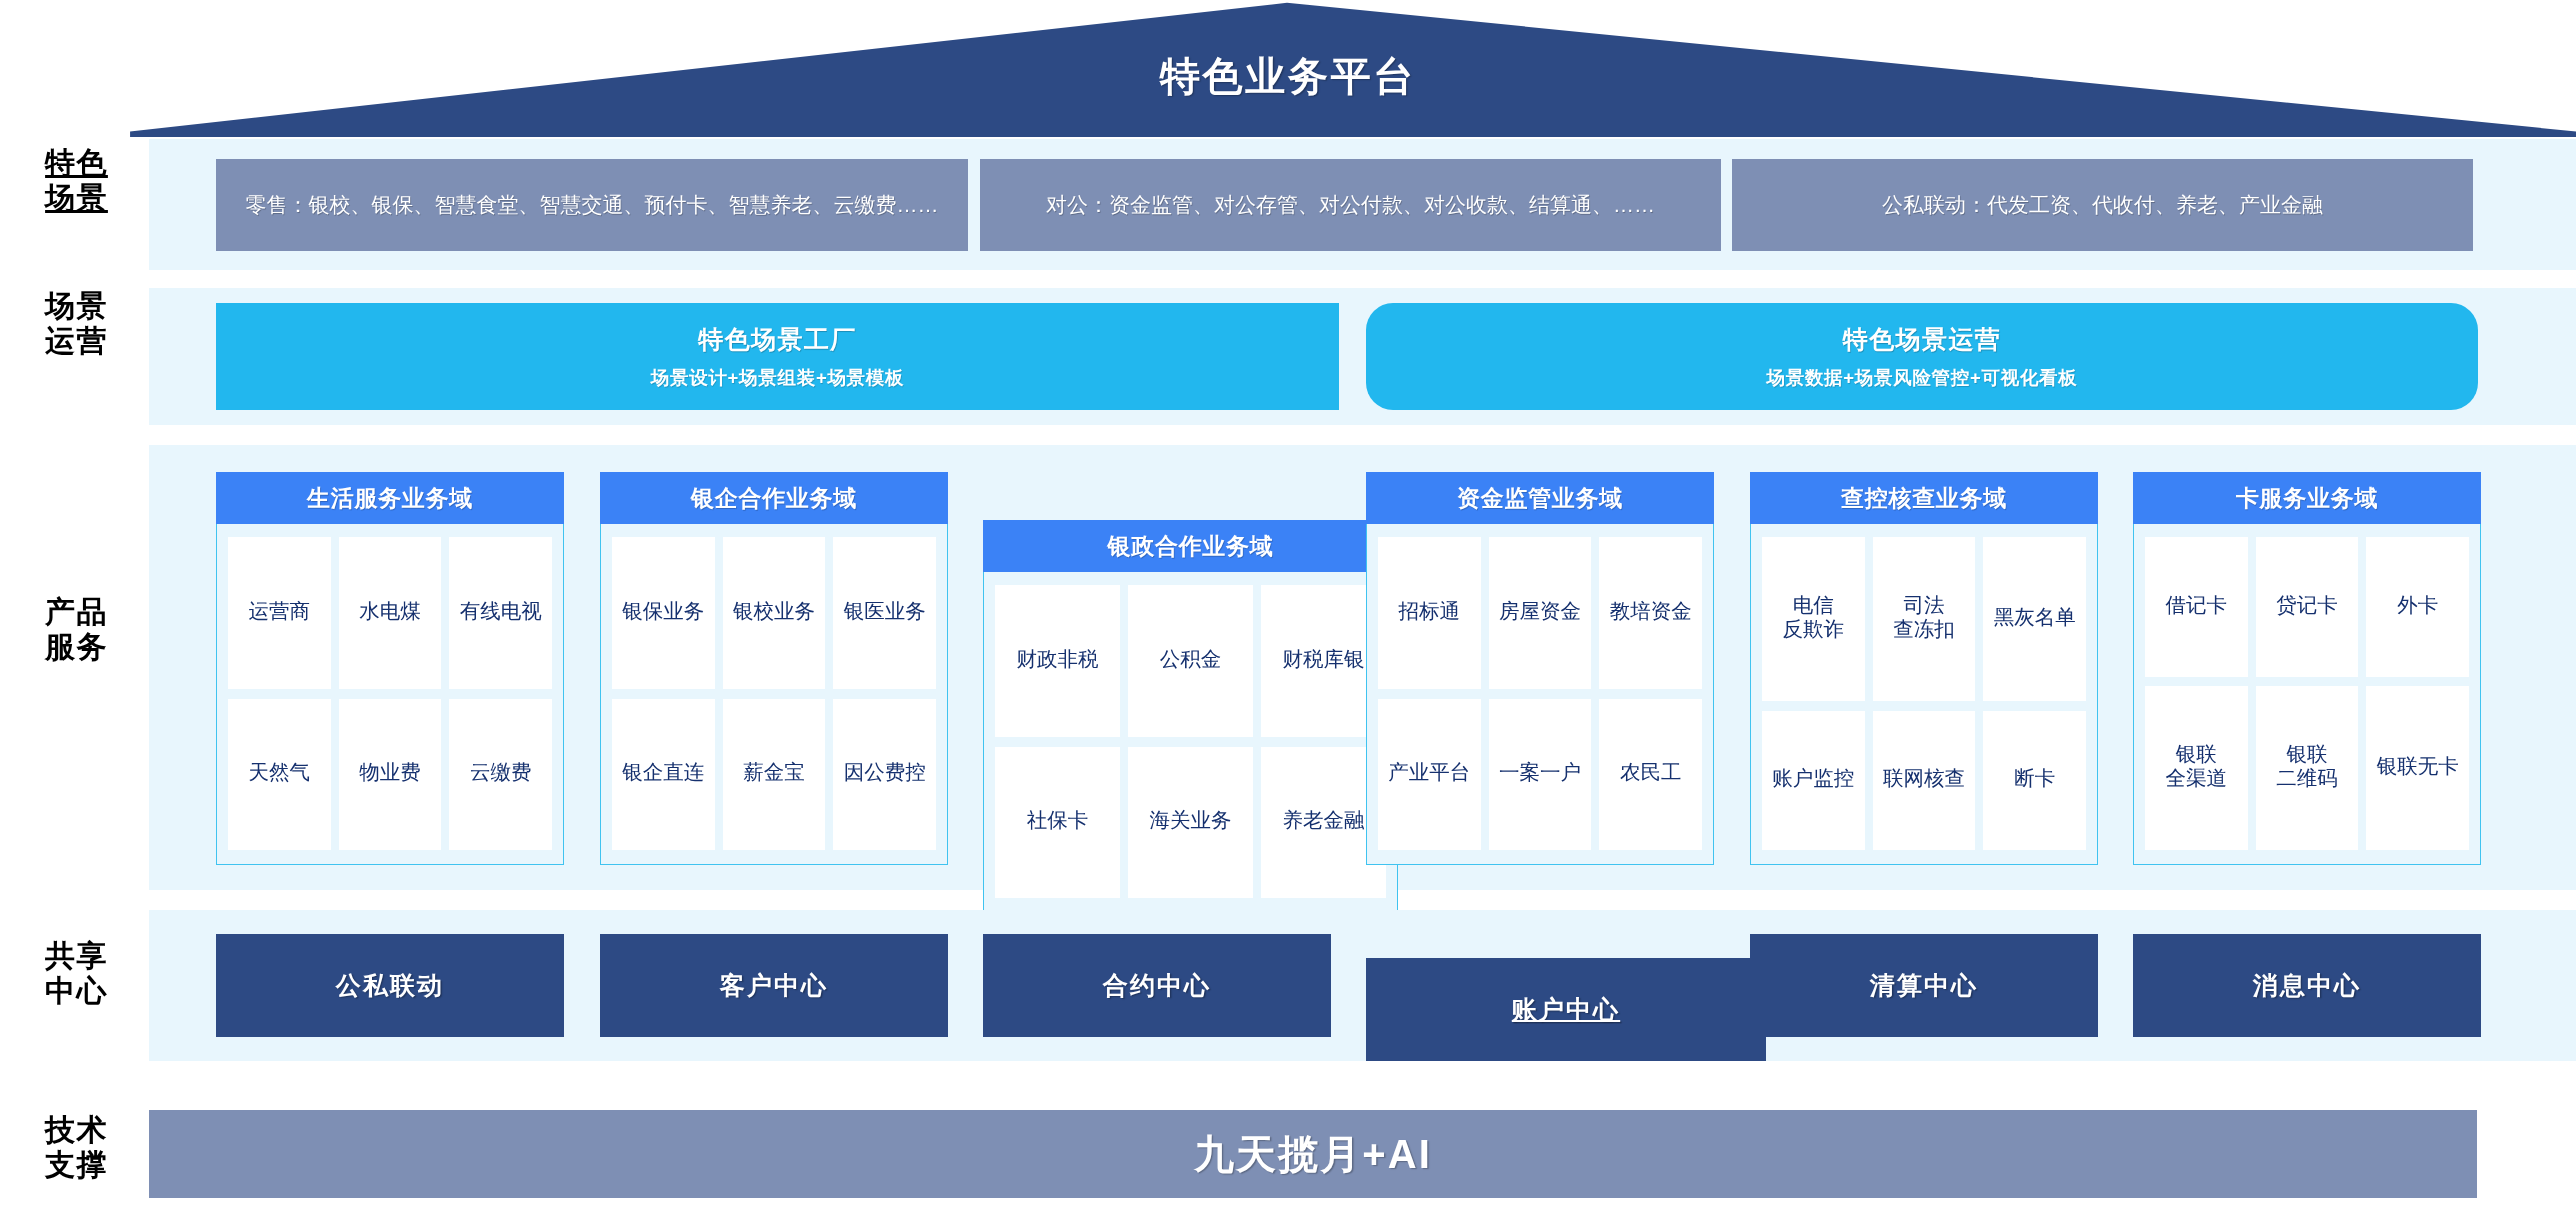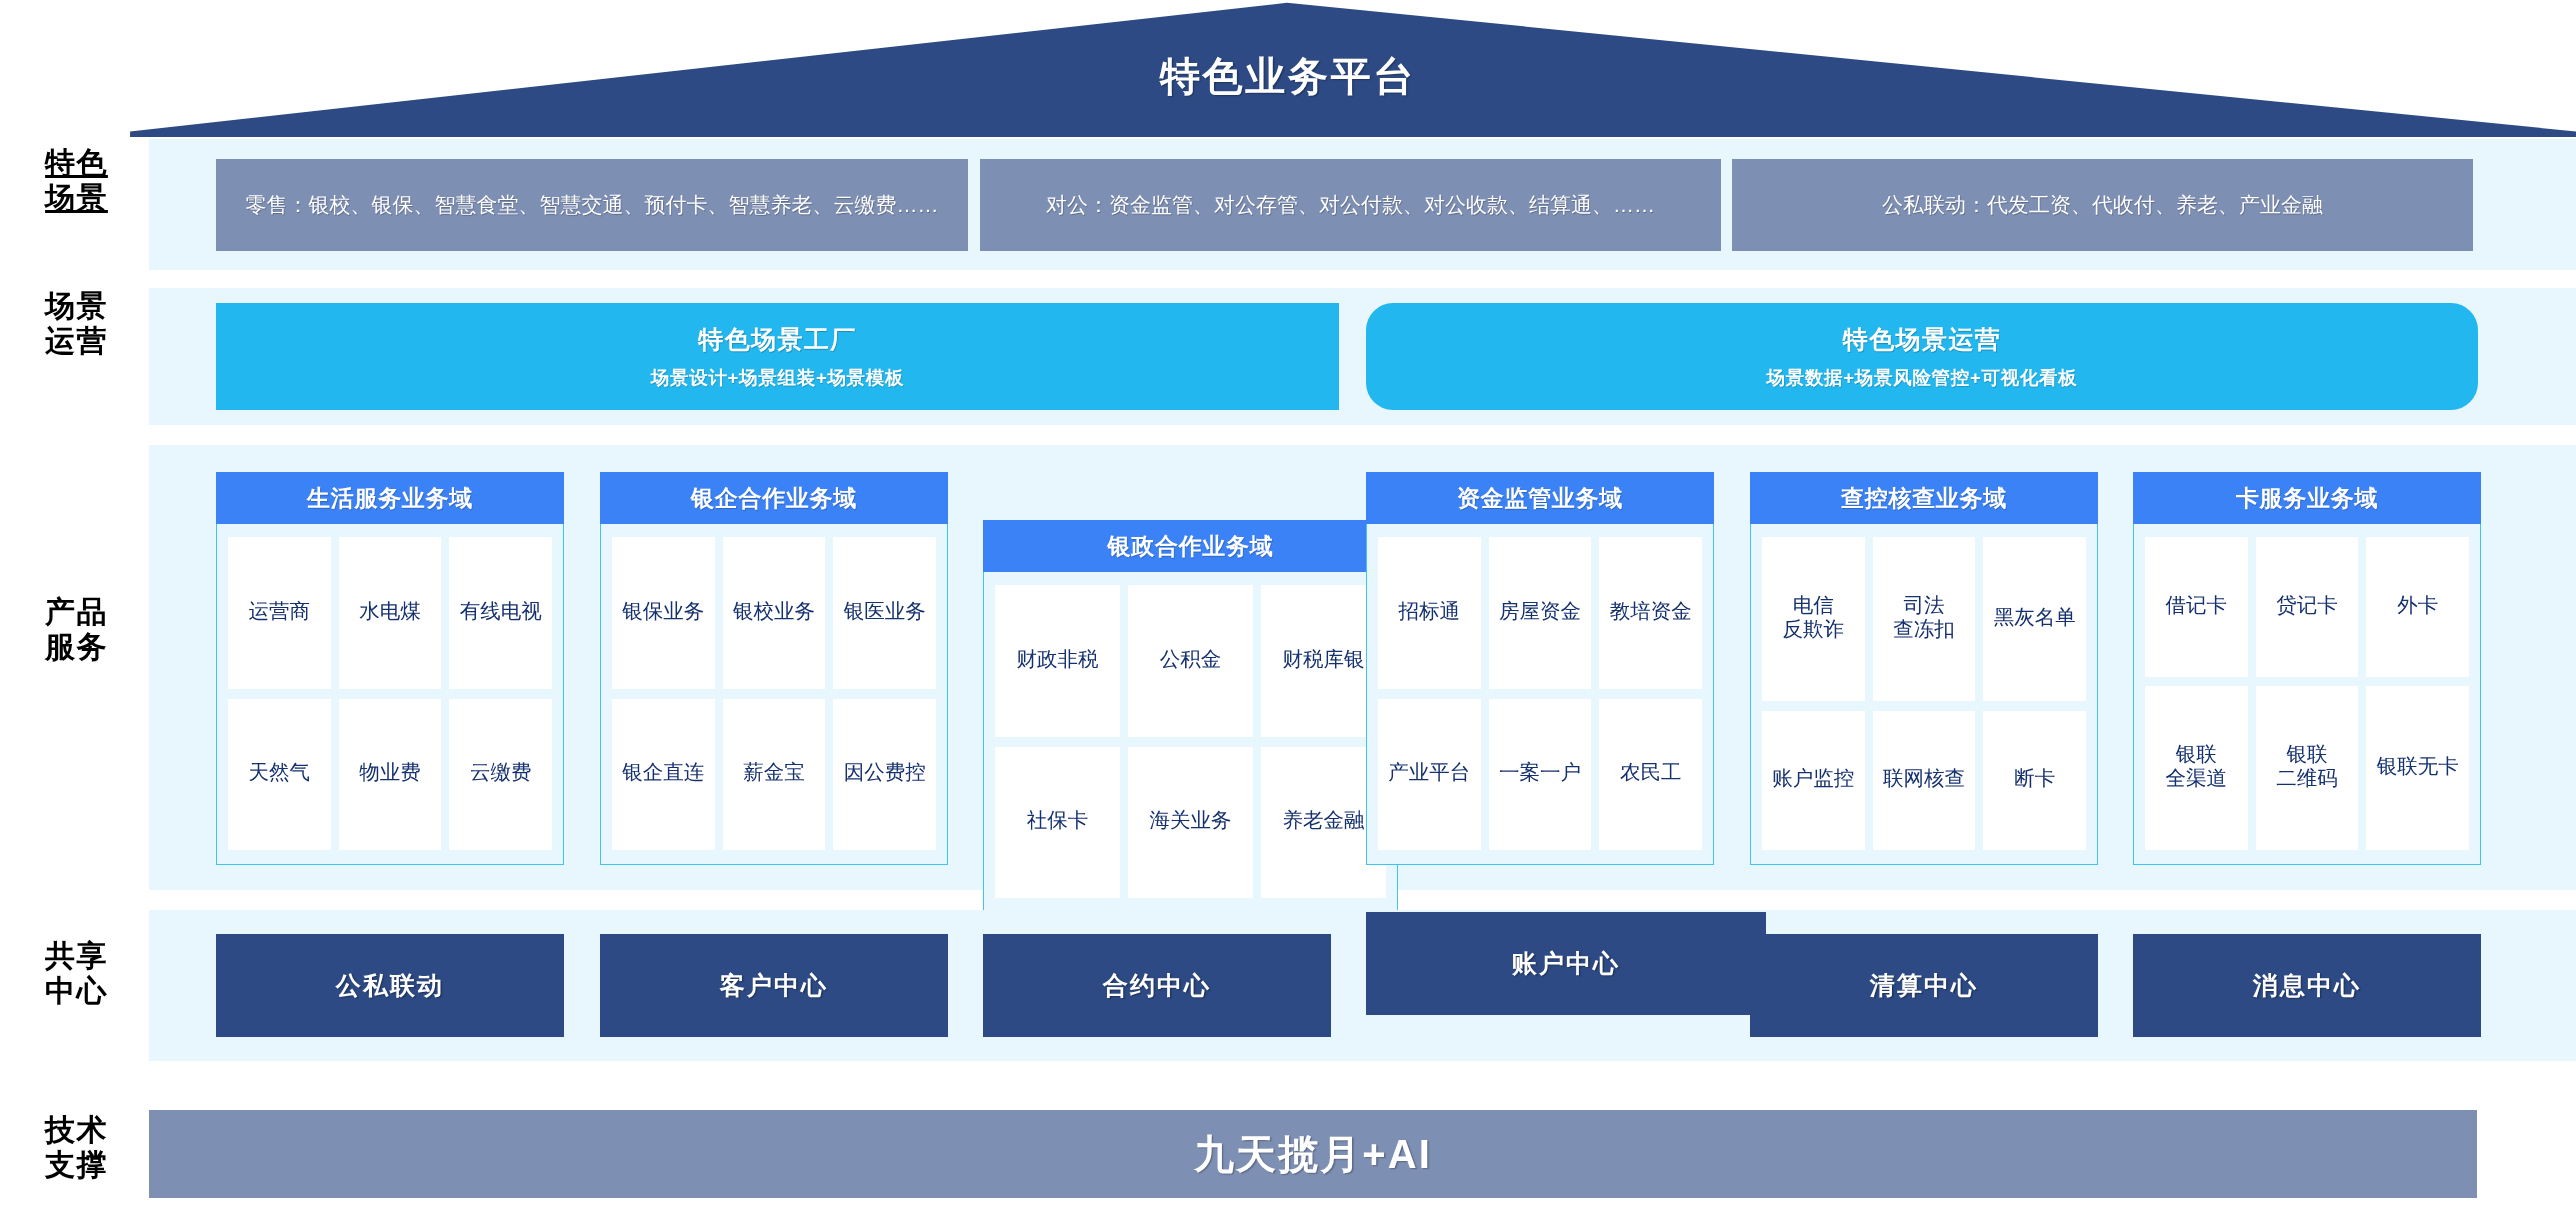--- a/index.html
+++ b/index.html
@@ -202,18 +202,18 @@
 二维码</div>
     <div class="cell">银联无卡</div>
   </div>
 </div>
 
 <div class="panel" style="left:149px;top:910px;width:2427px;height:151px;"></div>
 
 <div class="center-box" style="left:216px;top:934px;width:348px;height:103px;">公私联动</div>
 <div class="center-box" style="left:600px;top:934px;width:348px;height:103px;">客户中心</div>
 <div class="center-box" style="left:983px;top:934px;width:348px;height:103px;">合约中心</div>
-<div class="center-box" style="left:1366px;top:912px;width:400px;height:103px;">账户中心</div>
+<div class="center-box" style="left:1366px;top:958px;width:400px;height:103px;text-decoration:underline;">账户中心</div>
 <div class="center-box" style="left:1750px;top:934px;width:348px;height:103px;">清算中心</div>
 <div class="center-box" style="left:2133px;top:934px;width:348px;height:103px;">消息中心</div>
 
 <div class="tech" style="left:149px;top:1110px;width:2328px;height:88px;">九天揽月+AI</div>
 
 
 </body></html>

